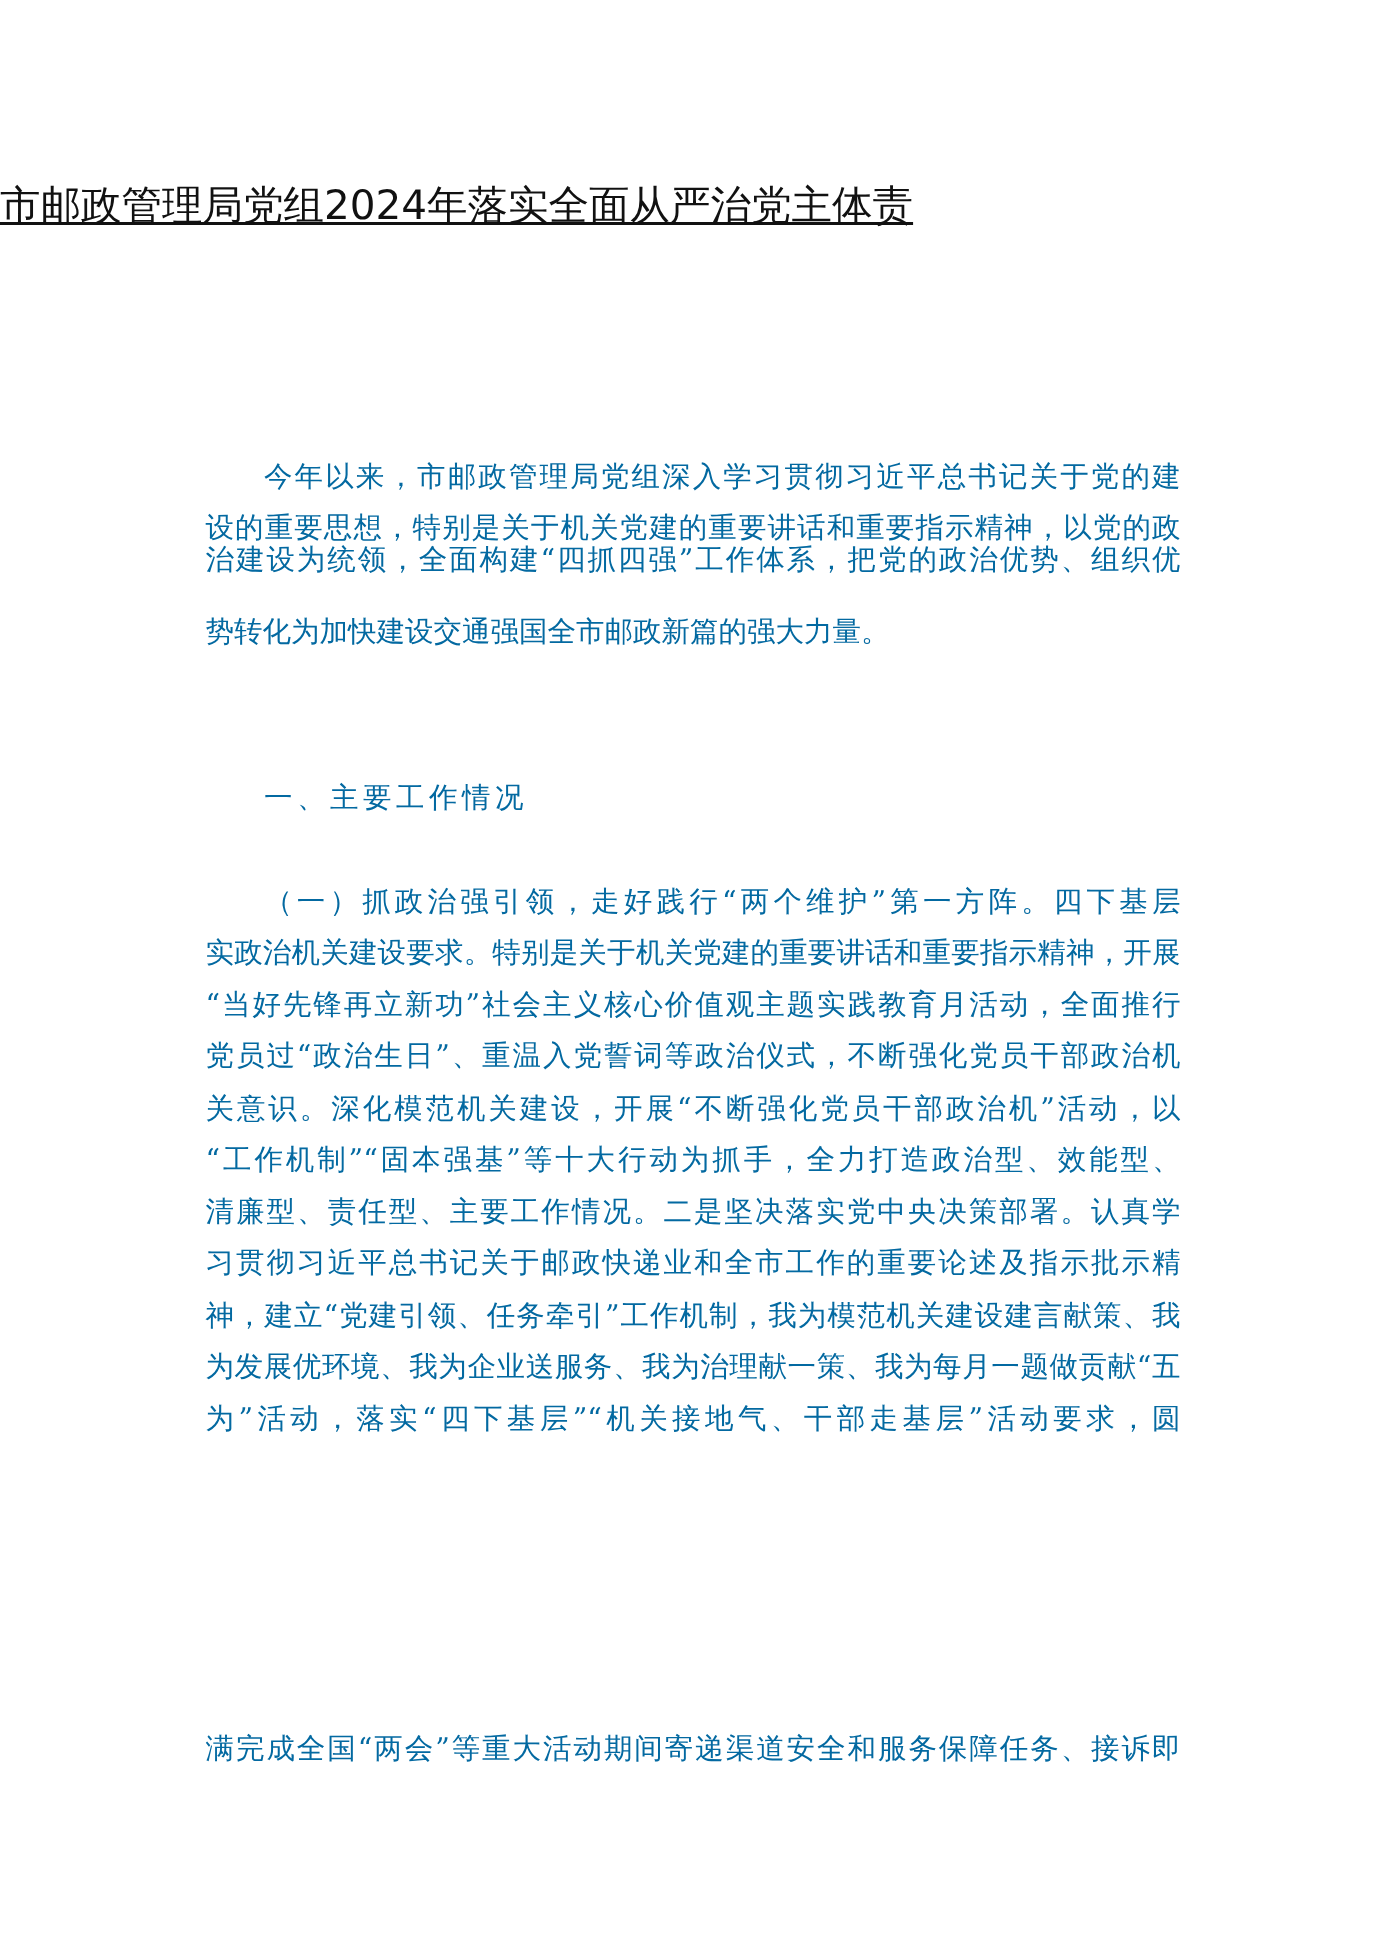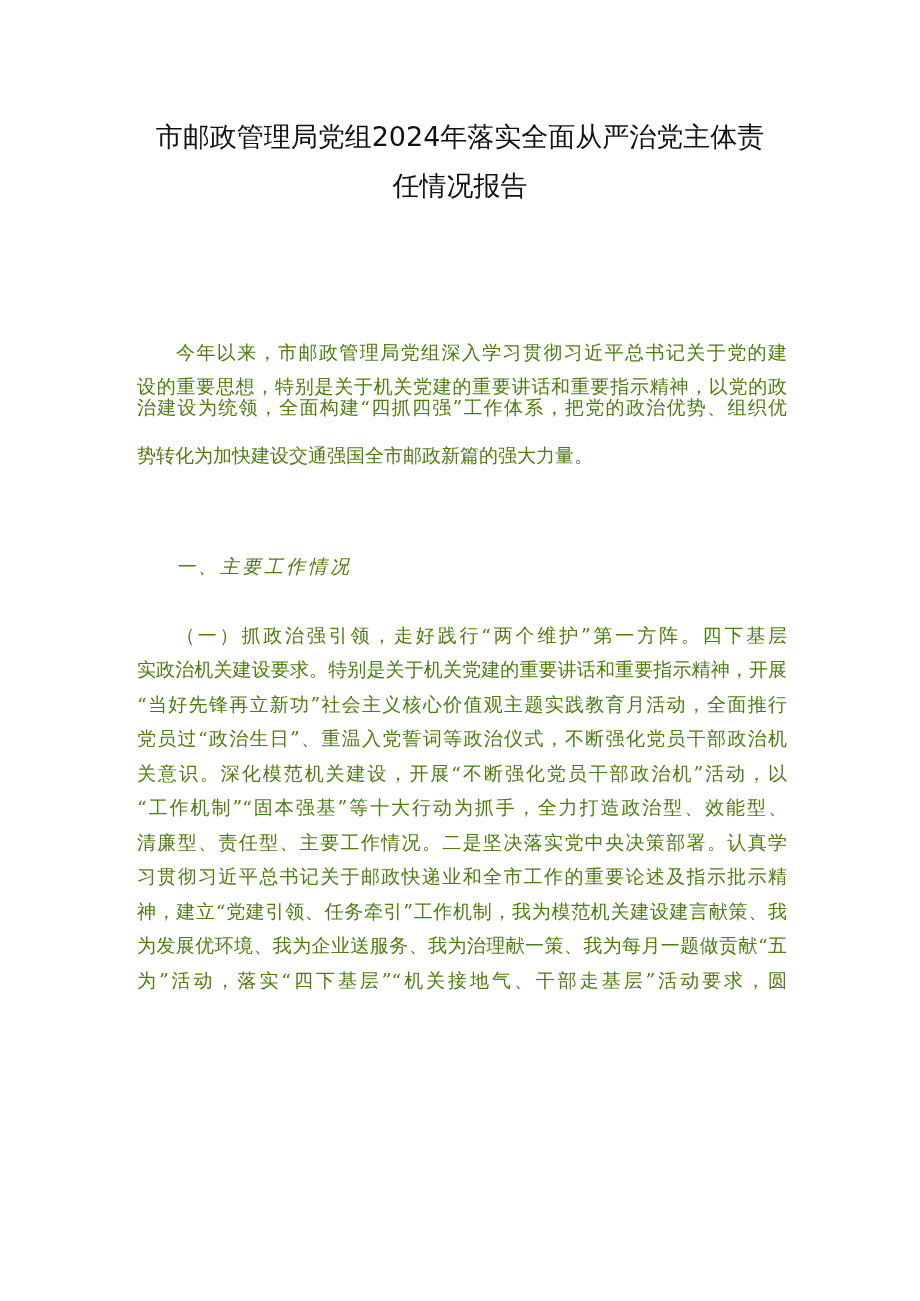--- a/index.html
+++ b/index.html
@@ -1,34 +1,33 @@
 <!DOCTYPE html>
 <html><head>
   <meta charset="utf-8">
   <style>
     html, body { margin: 0; padding: 0; background: #ffffff; }
     body { width: 920px; height: 1301px; position: relative; overflow: hidden;
       font-family: "DejaVu Serif", "Liberation Serif", serif; color: #1a1a1a; }
     .page { position: absolute; left: 0; top: 0; width: 920px; height: 1301px; background: #fff; }
-    .title { position: absolute; left: 0; width: 920px; text-align: center;
-      font-family: "DejaVu Sans", "Liberation Sans", sans-serif; font-size: 27px; color: #111; letter-spacing: 0px; }
+    .title { position: absolute; left: 0; width: 920px; text-align: left;
+      font-family: "DejaVu Sans", "Liberation Sans", sans-serif; font-size: 27px; color: #111; letter-spacing: 0px; text-decoration: underline; }
     .title.l1 { top: 119px; }
     .title.l2 { top: 168px; }
     .line { position: absolute; left: 137px; width: 650px; font-size: 19px; line-height: 24px; height: 24px;
-      white-space: nowrap; overflow: visible; color: #4d7c0f; margin-top: 34px; }
+      white-space: nowrap; overflow: visible; color: #0369a1; }
     .line.j { text-align: justify; text-align-last: justify; }
     .line.indent { left: 176px; width: 611px; }
-    .line.indent2 { left: 176px; font-style: italic; }
+    .line.indent2 { left: 176px; }
   </style>
 </head>
 <body>
 
 <div class="page">
   <div class="title l1">市邮政管理局党组2024年落实全面从严治党主体责</div>
-  <div class="title l2">任情况报告</div>
 
   <div>
     <div class="line j indent" style="top:306px">今年以来，市邮政管理局党组深入学习贯彻习近平总书记关于党的建</div>
     <div class="line j" style="top:340px">设的重要思想，特别是关于机关党建的重要讲话和重要指示精神，以党的政</div>
     <div class="line j" style="top:361px">治建设为统领，全面构建“四抓四强”工作体系，把党的政治优势、组织优</div>
     <div class="line" style="top:409px">势转化为加快建设交通强国全市邮政新篇的强大力量。</div>
   </div>
 
   <div class="line indent2" style="top:520px; letter-spacing:3px">一、主要工作情况</div>
 
@@ -39,13 +38,14 @@
     <div class="line j" style="top:692px">党员过“政治生日”、重温入党誓词等政治仪式，不断强化党员干部政治机</div>
     <div class="line j" style="top:727px">关意识。深化模范机关建设，开展“不断强化党员干部政治机”活动，以</div>
     <div class="line j" style="top:761px">“工作机制”“固本强基”等十大行动为抓手，全力打造政治型、效能型、</div>
     <div class="line j" style="top:796px">清廉型、责任型、主要工作情况。二是坚决落实党中央决策部署。认真学</div>
     <div class="line j" style="top:830px">习贯彻习近平总书记关于邮政快递业和全市工作的重要论述及指示批示精</div>
     <div class="line j" style="top:865px">神，建立“党建引领、任务牵引”工作机制，我为模范机关建设建言献策、我</div>
     <div class="line j" style="top:899px">为发展优环境、我为企业送服务、我为治理献一策、我为每月一题做贡献“五</div>
     <div class="line j" style="top:934px">为”活动，落实“四下基层”“机关接地气、干部走基层”活动要求，圆</div>
   </div>
 
+  <div class="line j" style="top:1154px">满完成全国“两会”等重大活动期间寄递渠道安全和服务保障任务、接诉即</div>
 </div>
 
 </body></html>

